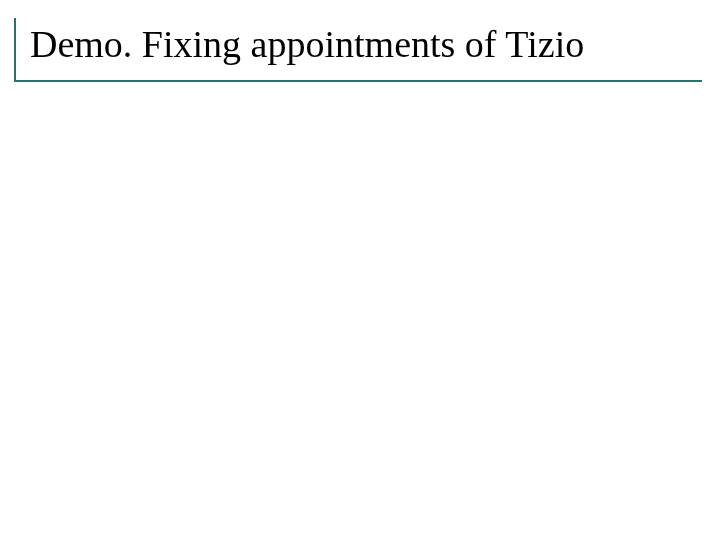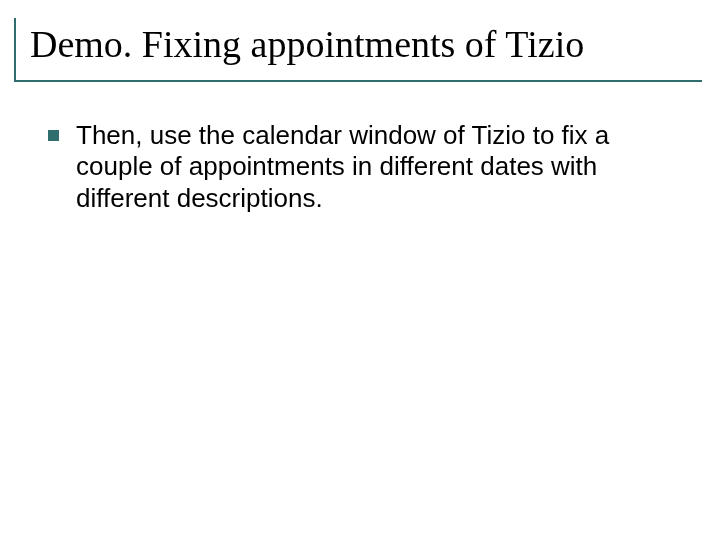--- a/index.html
+++ b/index.html
@@ -76,18 +76,14 @@
 <body>
 
 <div class="slide">
   <div class="title-wrap">
     <div class="title-border-left"></div>
     <h1 class="slide-title">Demo. Fixing appointments of Tizio</h1>
     <div class="title-border-bottom"></div>
   </div>
 
   <ul class="bullets">
-    <li>
-      <span class="bullet-icon"></span>
-      <span>Then, use the calendar window of Tizio to fix a couple of appointments in different dates with different descriptions.</span>
-    </li>
   </ul>
 </div>
 
 </body></html>

